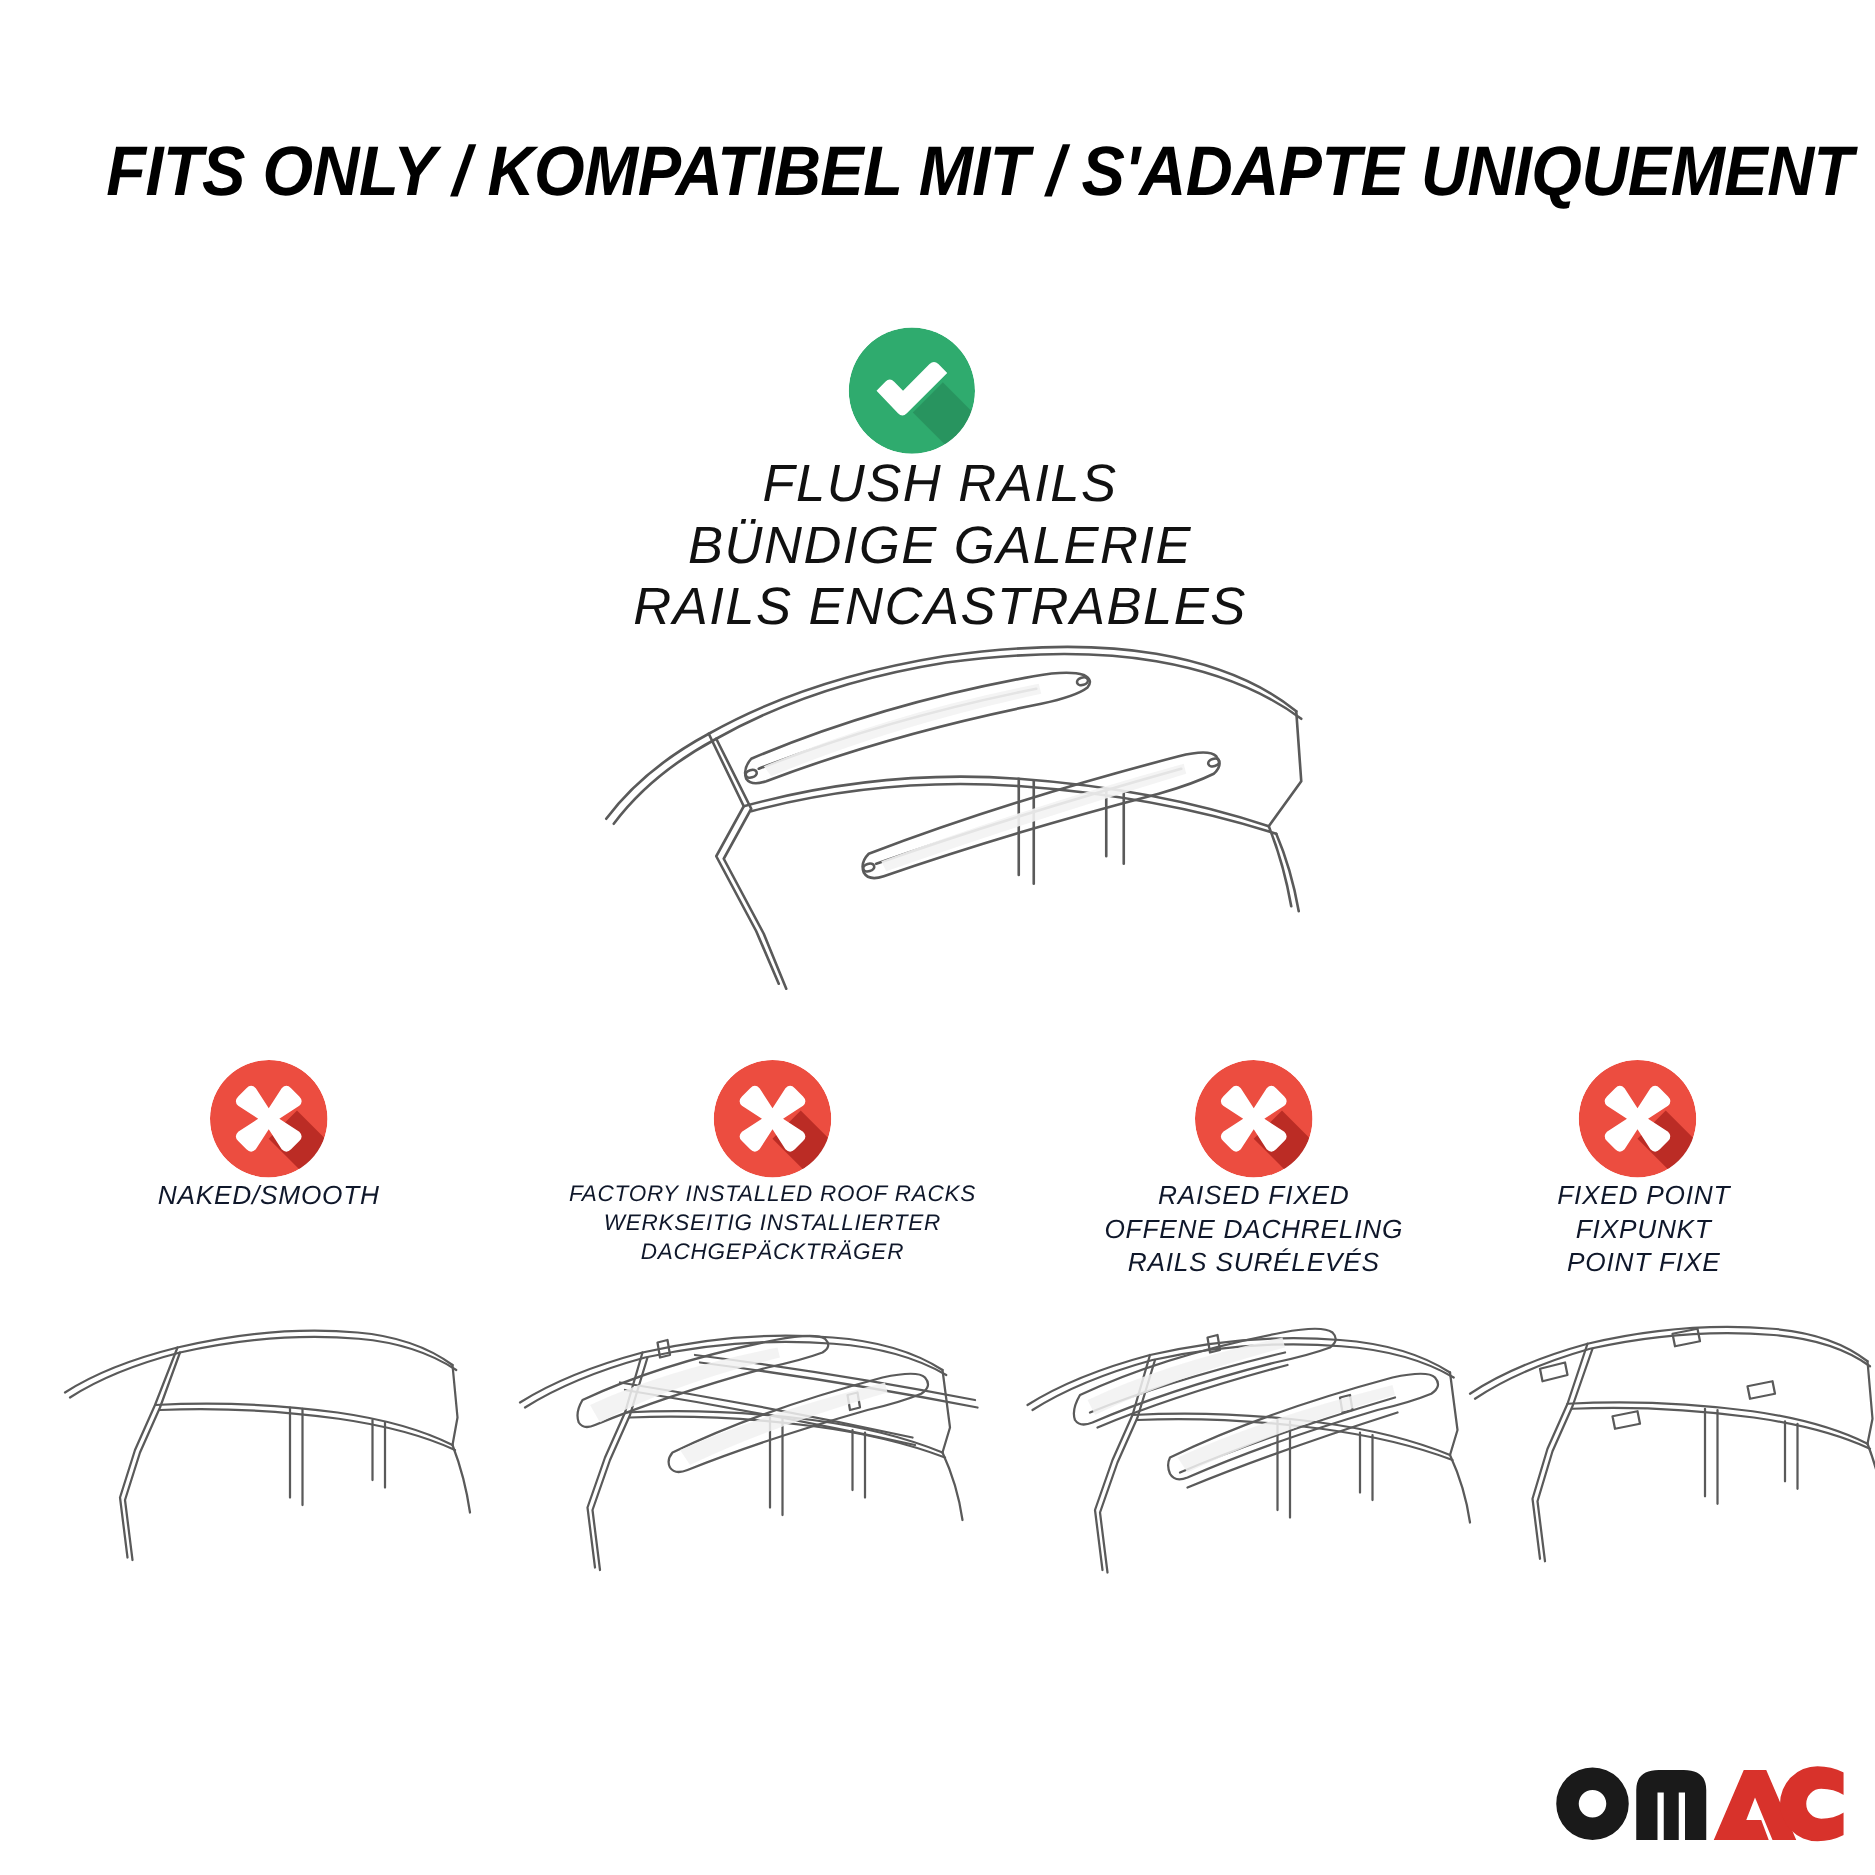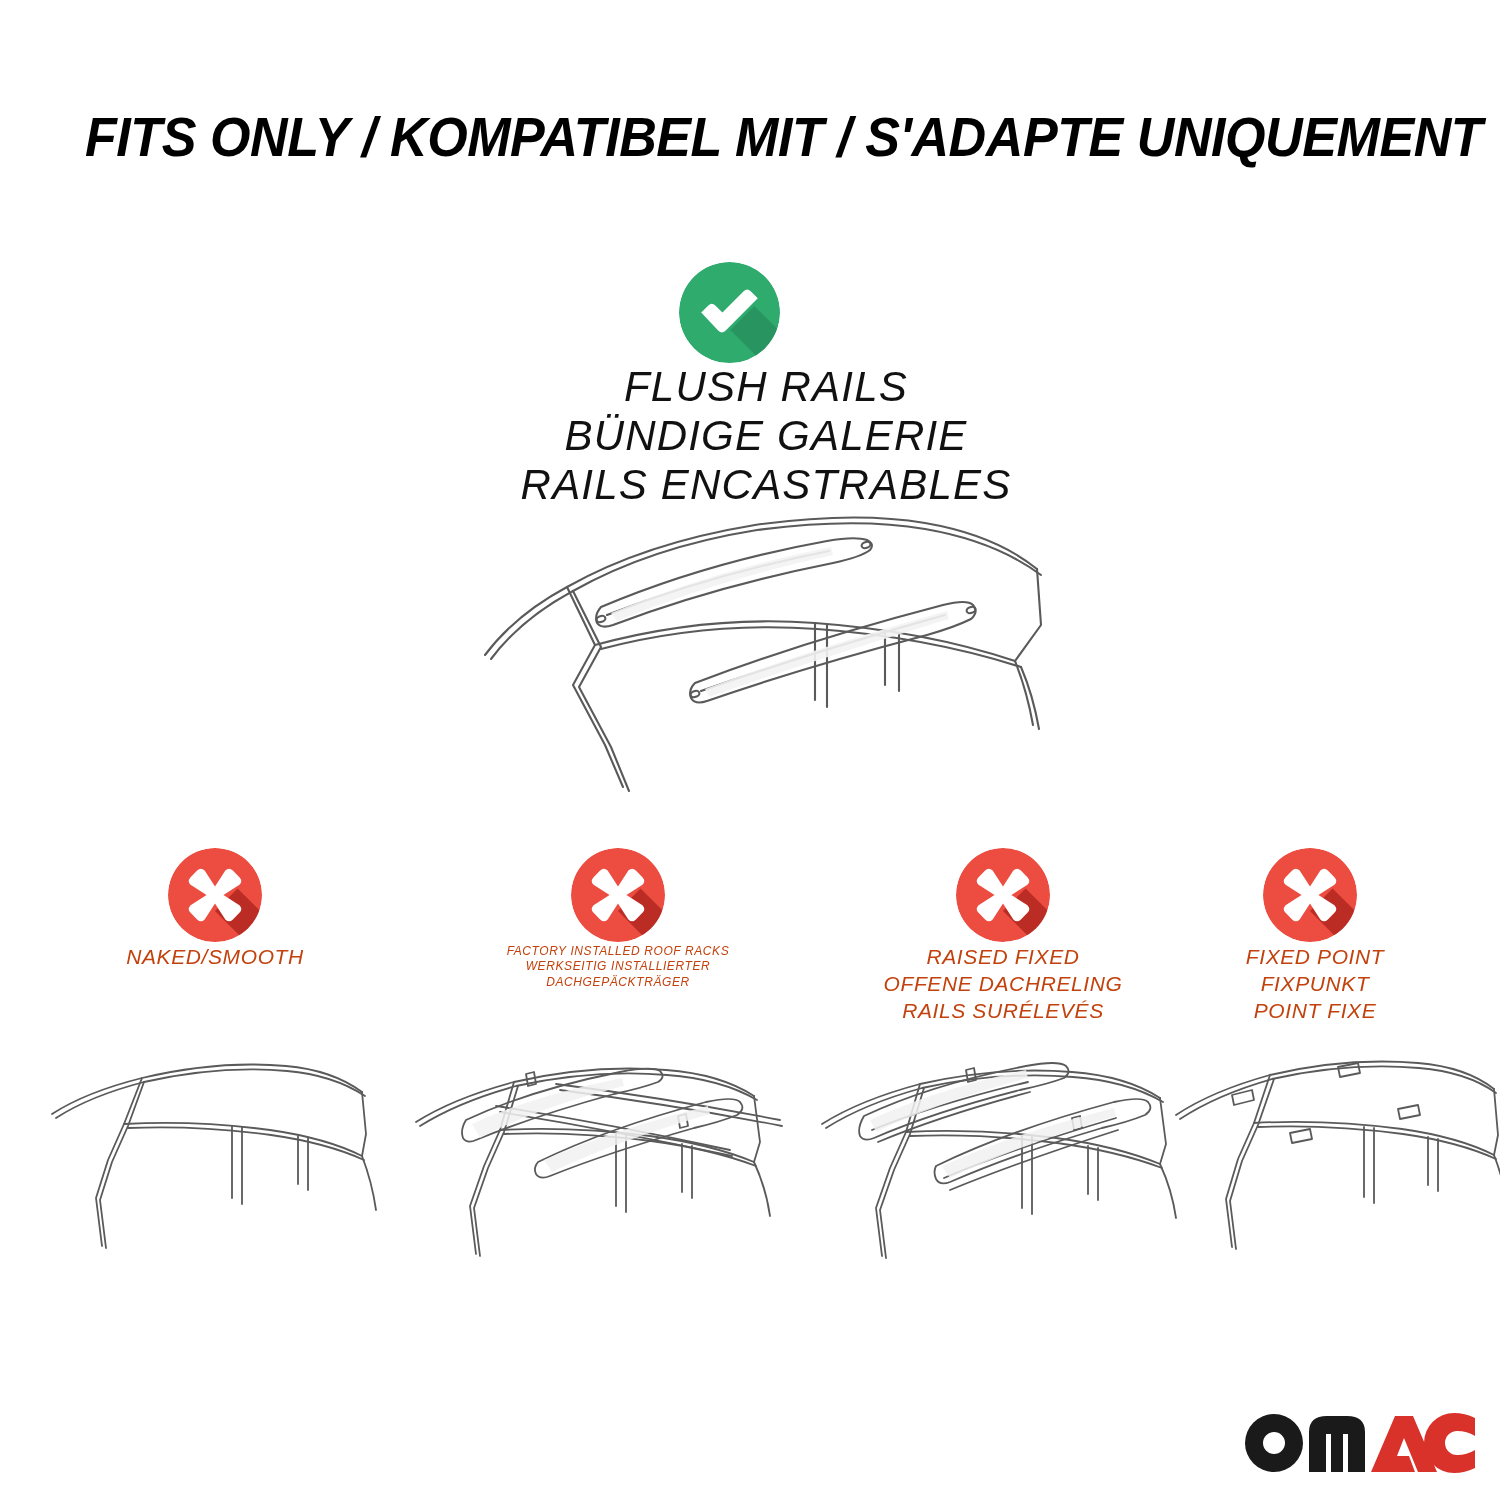--- a/index.html
+++ b/index.html
@@ -53,21 +53,21 @@
   .badge-ok .disc{ background:#2fab6e; }
   .badge-ok .shadow{ background:rgba(0,0,0,0.13); }
 
   .badge-no{ width:94px; height:94px; }
   .badge-no .disc{ background:#ec4d40; }
   .badge-no .shadow{ background:rgba(120,0,0,0.42); }
 
   
   .main-text{
     position:absolute;
-    left:266px; top:362px;
+    left:252px; top:362px;
     width:1000px;
     text-align:center;
     font-size:42px;
     line-height:1.17;
     letter-spacing:1.2px;
     color:#111;
     font-weight:normal;
   }
   .main-art{
     position:absolute;
@@ -77,37 +77,37 @@
 
   
   .col{ position:absolute; top:848px; }
   .col .cap{
     position:absolute;
     top:96px;
     text-align:center;
     font-size:21px;
     line-height:1.28;
     letter-spacing:0.6px;
-    color:#c2410c;
+    color:#0f172a;
     white-space:nowrap;
   }
   .col .art{ position:absolute; }
 
   .col1{ left:36px; width:358px; }
   .col2{ left:400px; width:436px; }
   .col3{ left:842px; width:322px; }
   .col4{ left:1170px; width:290px; }
 
   .col1 .badge-no{ left:132px; top:0; }
   .col2 .badge-no{ left:171px; top:0; }
   .col3 .badge-no{ left:114px; top:0; }
   .col4 .badge-no{ left:93px;  top:0; }
 
   .col1 .cap{ left:0; width:358px; }
-  .col2 .cap{ left:0; width:436px; font-size:12px; }
+  .col2 .cap{ left:0; width:436px; font-size:18px; }
   .col3 .cap{ left:0; width:322px; }
   .col4 .cap{ left:0; width:290px; }
 
   .col1 .art{ left:10px;  top:200px; width:340px; height:215px; }
   .col2 .art{ left:10px;  top:210px; width:400px; height:215px; }
   .col3 .art{ left:-28px; top:210px; width:400px; height:215px; }
   .col4 .art{ left:0px;   top:205px; width:330px; height:215px; }
 
   
   .logo{

